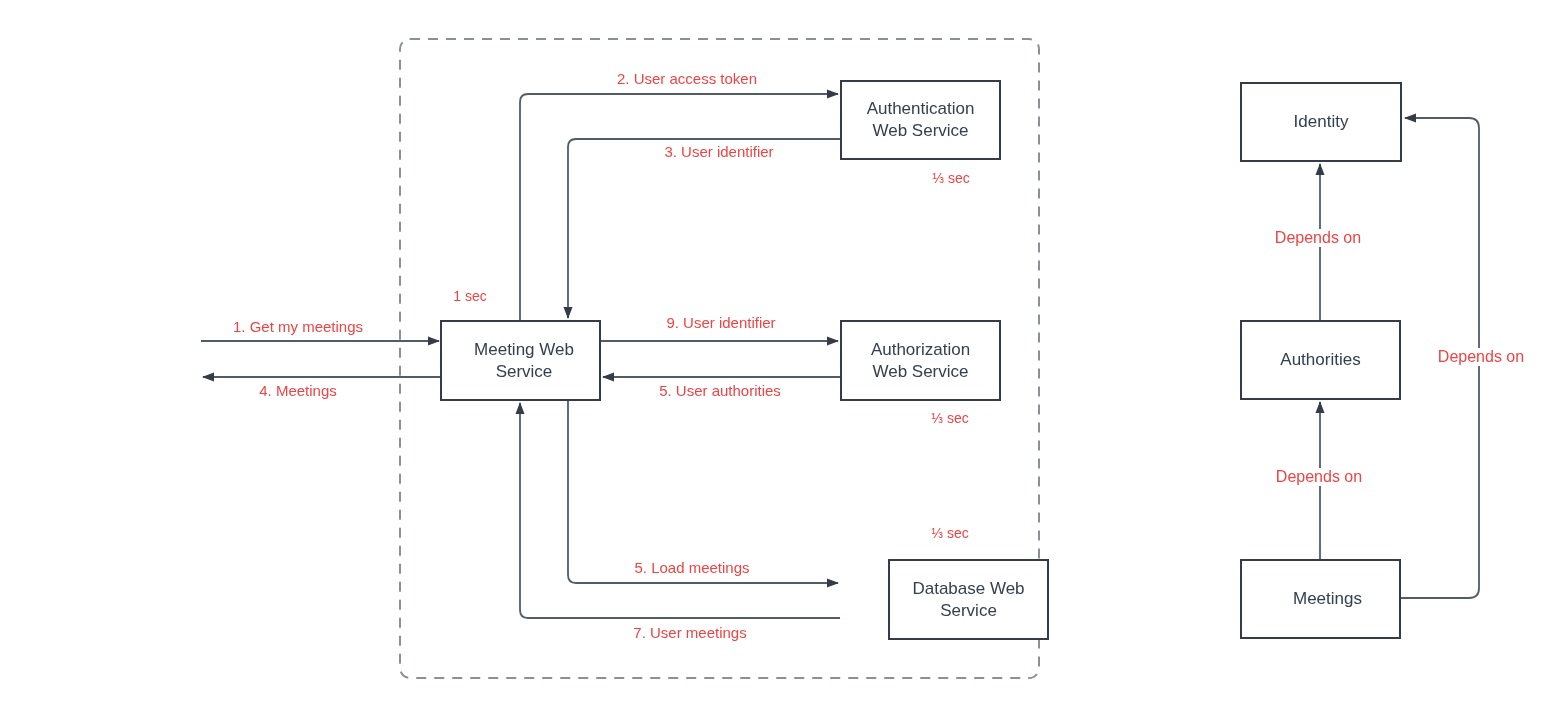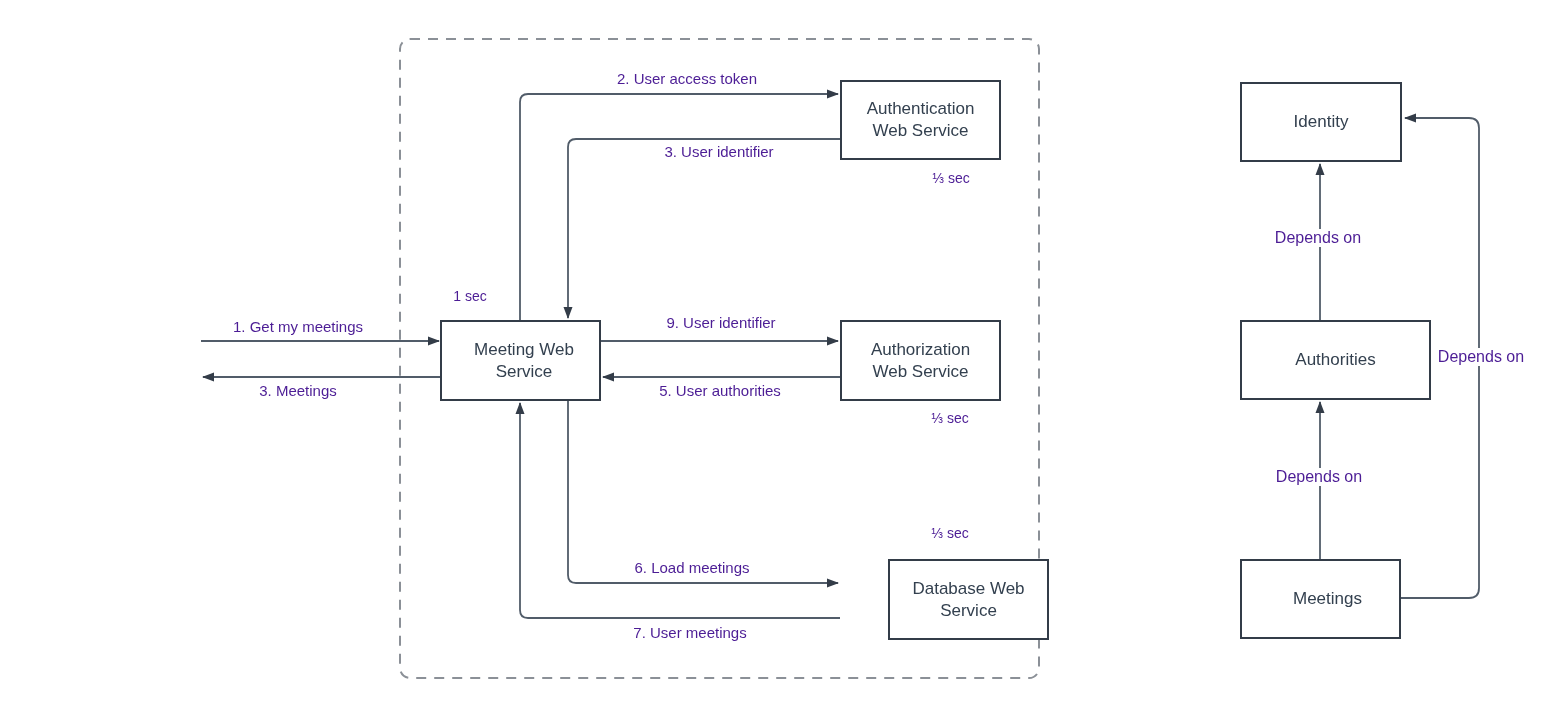--- a/index.html
+++ b/index.html
@@ -29,37 +29,37 @@
     color: #33404f;
     font-size: 17px;
     line-height: 22px;
     white-space: pre-line;
     z-index: 2;
   }
   .lbl {
     position: absolute;
     transform: translate(-50%, -50%);
     white-space: nowrap;
-    color: #4c1d95;
+    color: #ef4444;
     background: #ffffff;
     padding: 0 3px;
     z-index: 3;
   }
   .msg  { font-size: 15px; }
   .time { font-size: 14px; }
   .dep  { font-size: 16px; }
 
   
   .n-browser   { left: 40px;   top: 320px; width: 161px; height: 81px; }
   .n-meeting   { left: 440px;  top: 320px; width: 161px; height: 81px; padding-left: 7px; }
   .n-authn     { left: 840px;  top: 80px;  width: 161px; height: 80px; }
   .n-authz     { left: 840px;  top: 320px; width: 161px; height: 81px; }
   .n-database  { left: 840px;  top: 559px; width: 161px; height: 81px; margin-left: 48px; }
   .n-identity  { left: 1240px; top: 82px;  width: 162px; height: 80px; }
-  .n-authorities { left: 1240px; top: 320px; width: 191px; height: 80px; }
+  .n-authorities { left: 1240px; top: 320px; width: 161px; height: 80px; }
   .n-meetings  { left: 1240px; top: 559px; width: 161px; height: 80px; padding-left: 14px; }
 </style>
 </head>
 <body>
 
 <div class="canvas">
 
   <svg class="edge-layer" viewBox="0 0 1568 720" xmlns="http://www.w3.org/2000/svg">
     <defs>
       <marker id="ah" markerUnits="userSpaceOnUse" markerWidth="14" markerHeight="12" refX="12" refY="6" orient="auto">
@@ -102,26 +102,26 @@
   <div class="node n-authz">Authorization
 Web Service</div>
   <div class="node n-database">Database Web
 Service</div>
 
   <div class="node n-identity">Identity</div>
   <div class="node n-authorities">Authorities</div>
   <div class="node n-meetings">Meetings</div>
 
   <div class="lbl msg" style="left:298px; top:326px;">1. Get my meetings</div>
-  <div class="lbl msg" style="left:298px; top:390px;">3. Meetings</div>
+  <div class="lbl msg" style="left:298px; top:390px;">4. Meetings</div>
   <div class="lbl msg" style="left:687px; top:78px;">2. User access token</div>
   <div class="lbl msg" style="left:719px; top:151px;">3. User identifier</div>
   <div class="lbl msg" style="left:721px; top:322px;">9. User identifier</div>
   <div class="lbl msg" style="left:720px; top:390px;">5. User authorities</div>
-  <div class="lbl msg" style="left:692px; top:567px;">6. Load meetings</div>
+  <div class="lbl msg" style="left:692px; top:567px;">5. Load meetings</div>
   <div class="lbl msg" style="left:690px; top:632px;">7. User meetings</div>
 
   <div class="lbl time" style="left:470px; top:296px;">1 sec</div>
   <div class="lbl time" style="left:951px; top:178px;">⅓ sec</div>
   <div class="lbl time" style="left:950px; top:418px;">⅓ sec</div>
   <div class="lbl time" style="left:950px; top:533px;">⅓ sec</div>
 
   <div class="lbl dep" style="left:1318px; top:238px;">Depends on</div>
   <div class="lbl dep" style="left:1319px; top:477px;">Depends on</div>
   <div class="lbl dep" style="left:1481px; top:357px;">Depends on</div>

